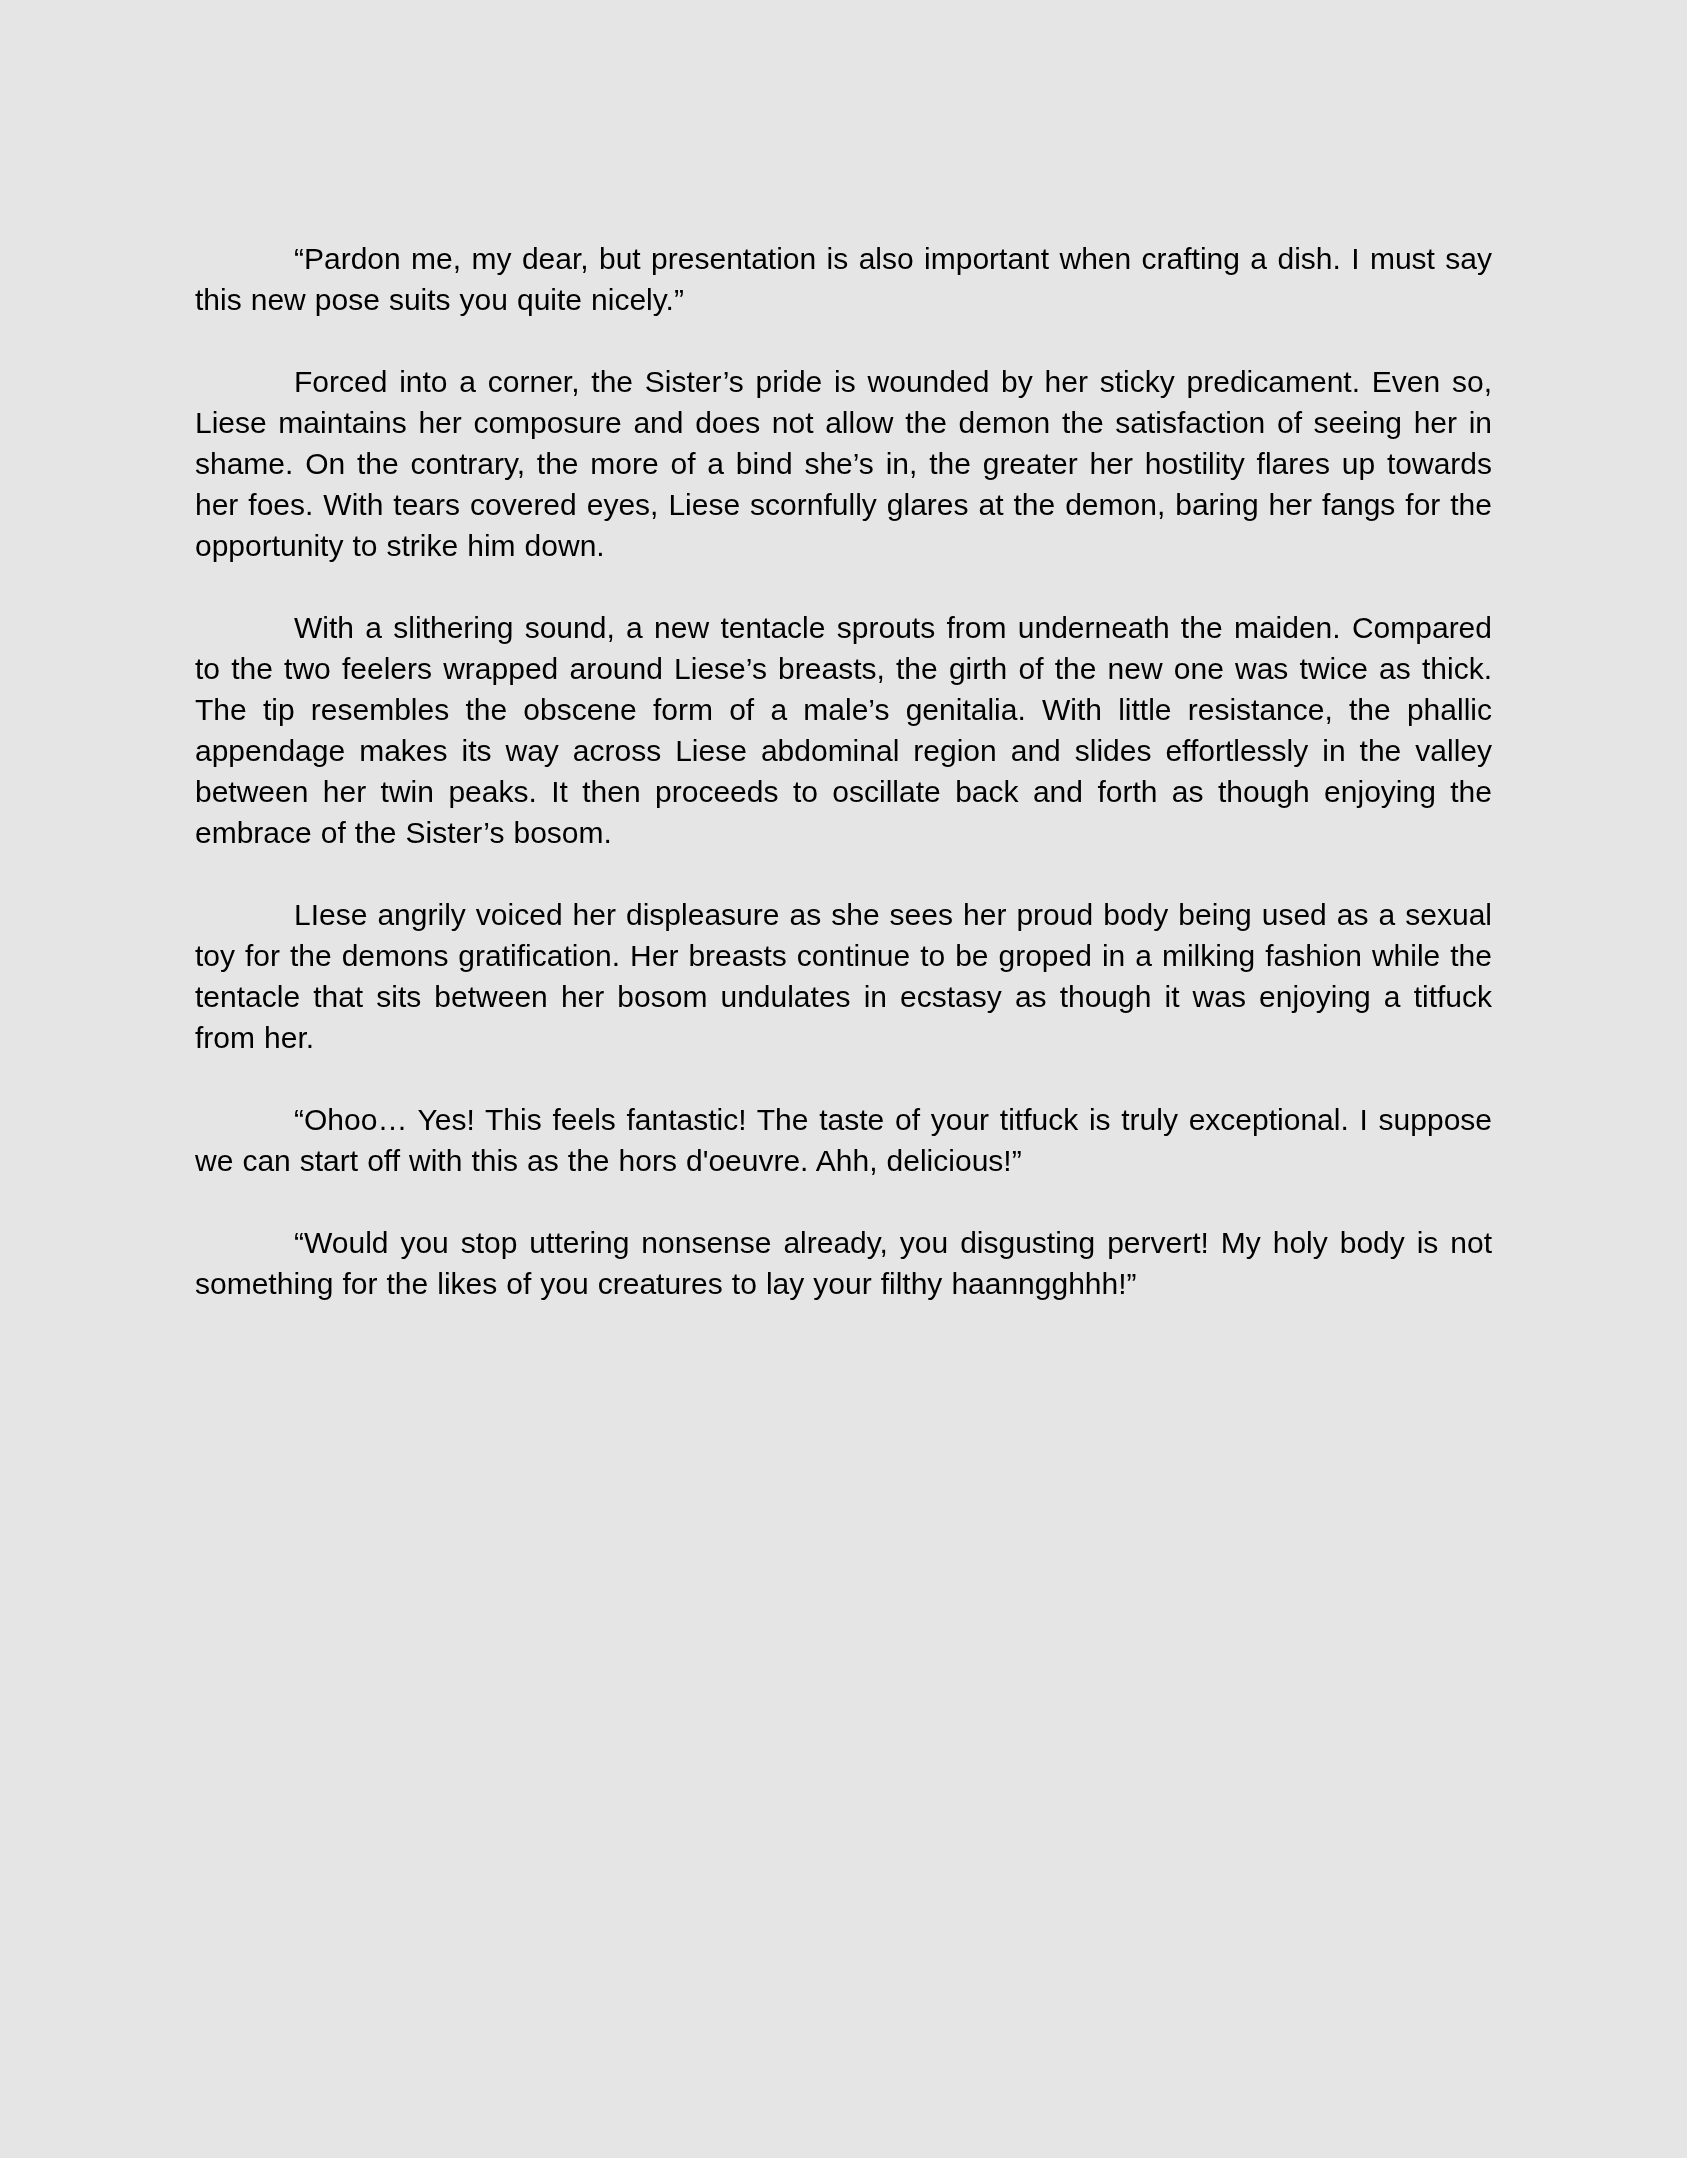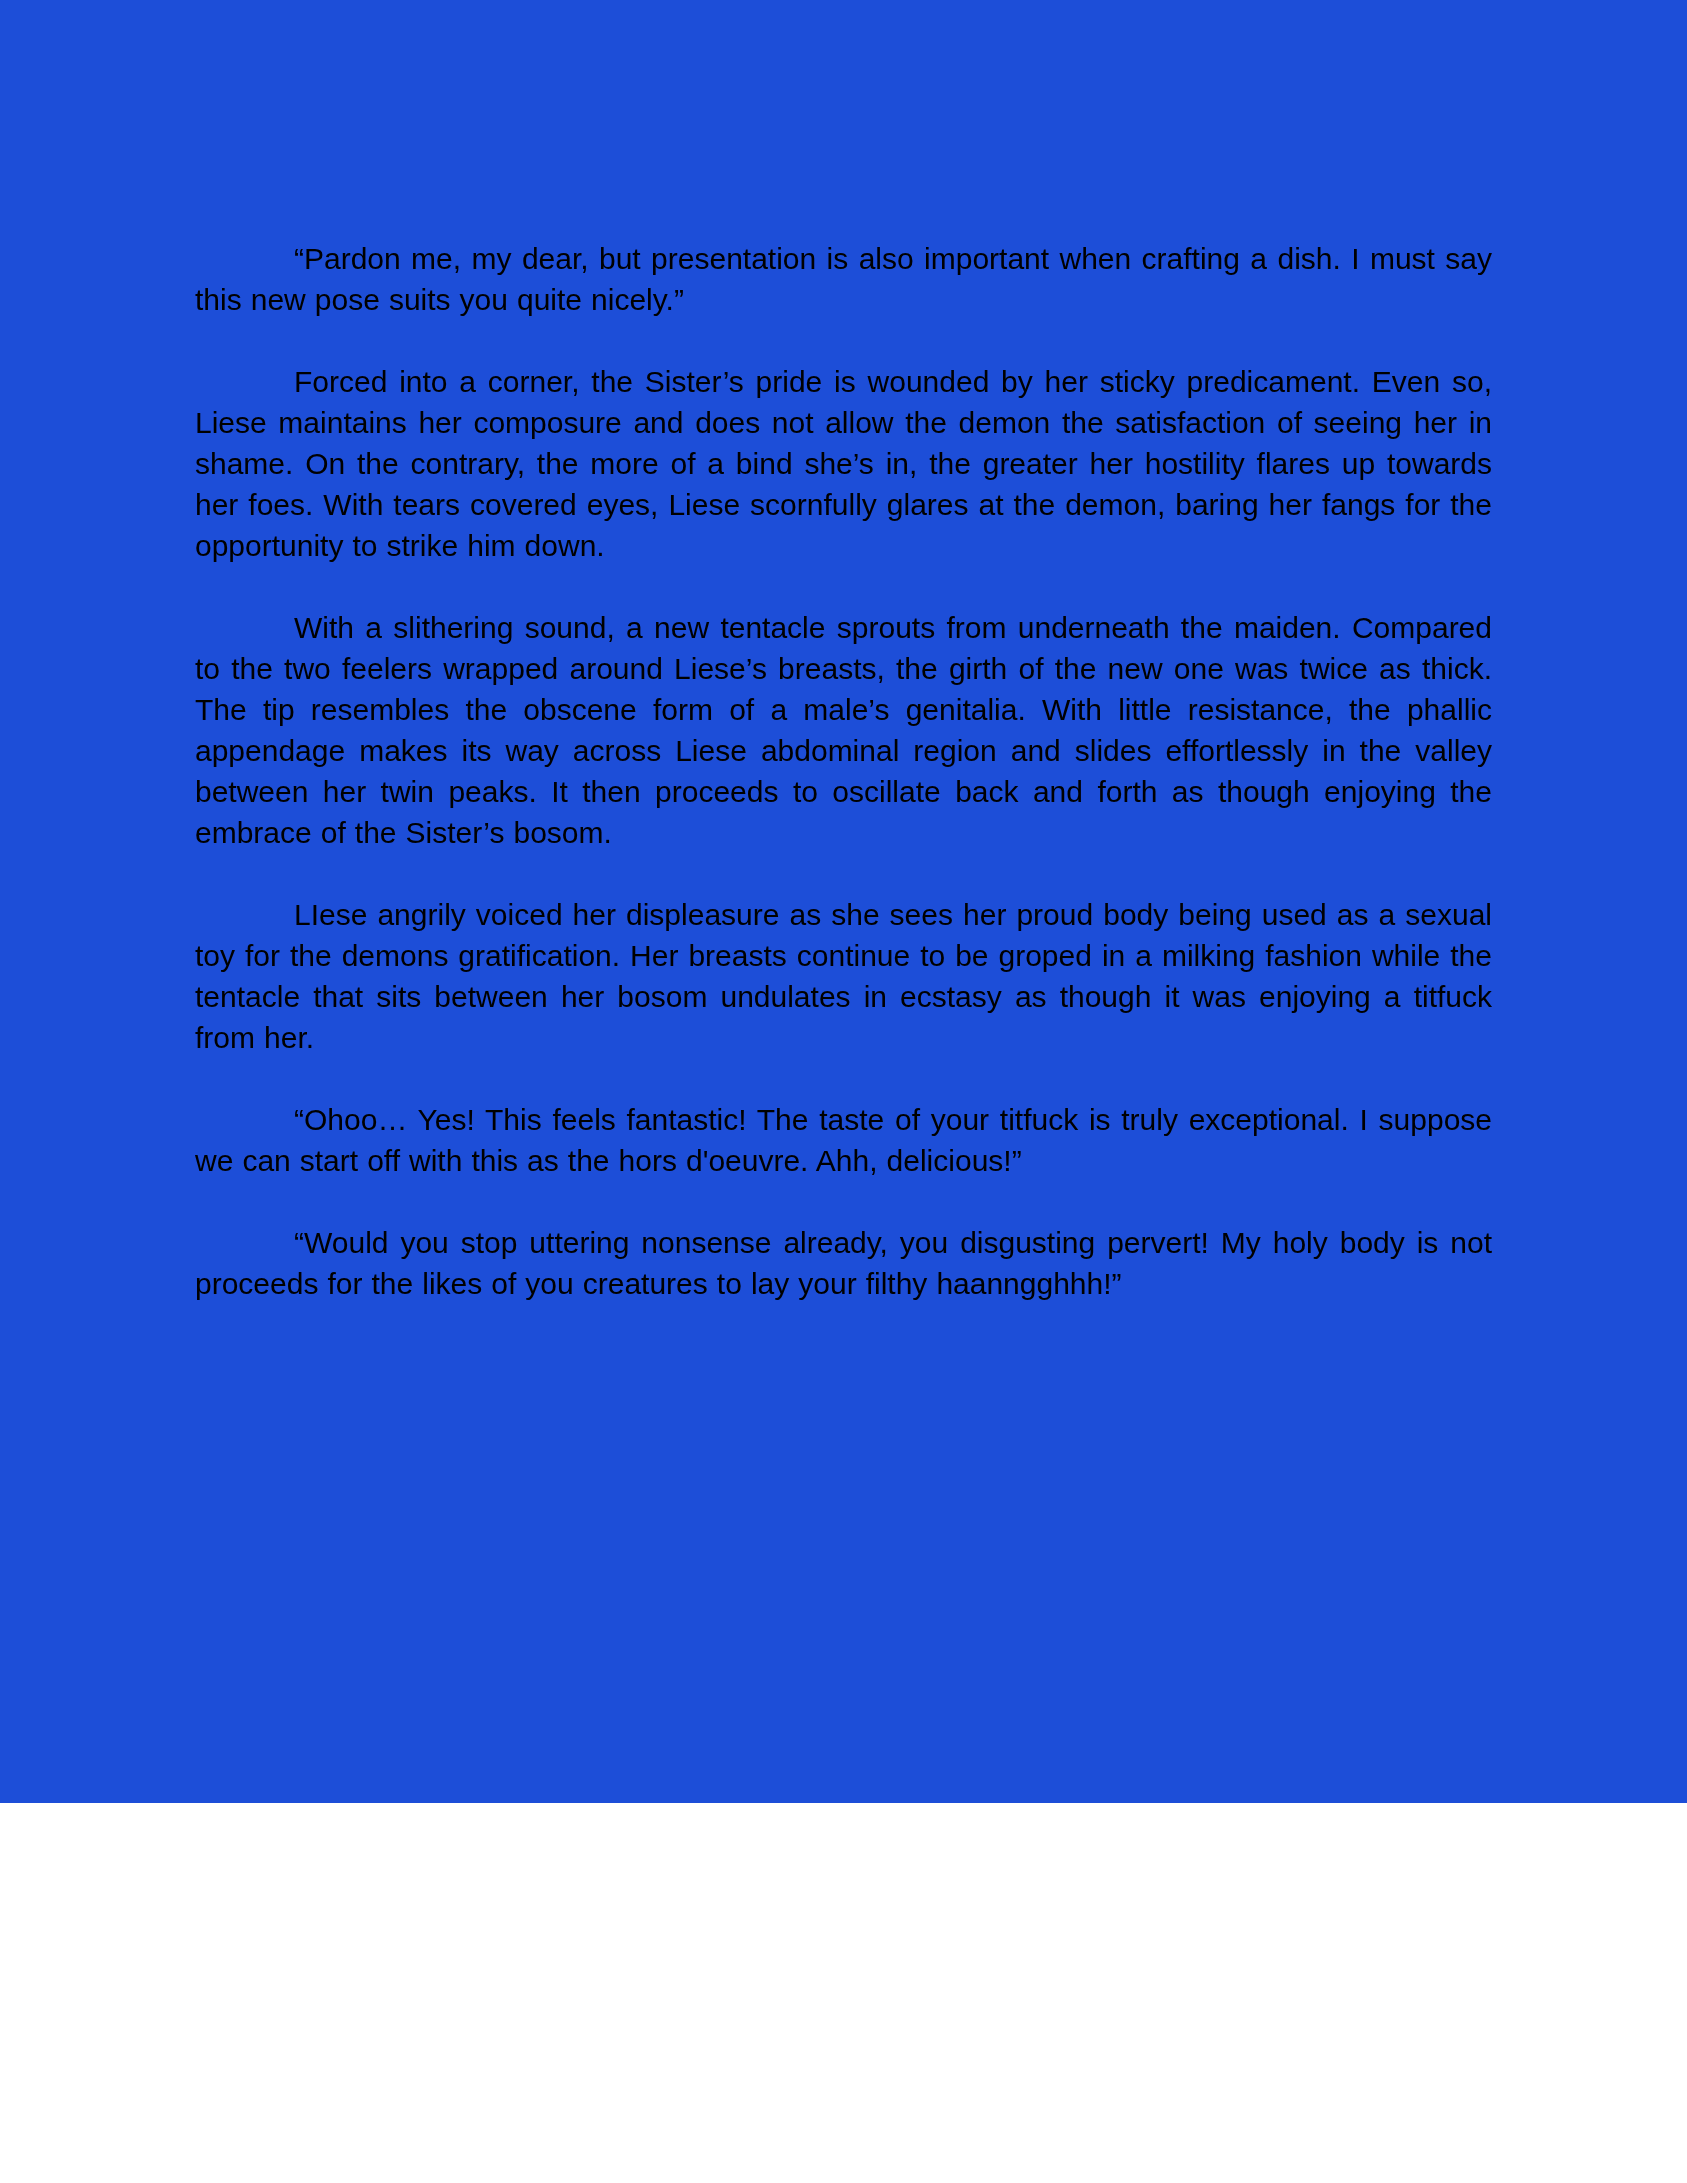--- a/index.html
+++ b/index.html
@@ -3,22 +3,22 @@
 <meta charset="utf-8">
 <style>
   html, body {
     margin: 0;
     padding: 0;
     background: #ffffff;
   }
   .page {
     position: relative;
     width: 1687px;
-    height: 1803px;
-    background: #1d4ed8;
+    height: 2158px;
+    background: #e5e5e5;
     box-sizing: border-box;
     padding: 238px 195px 0 195px;
     overflow: hidden;
   }
   .page p {
     margin: 0 0 41px 0;
     font-family: "Liberation Sans", sans-serif;
     font-size: 30px;
     line-height: 41px;
     color: #000000;
@@ -29,15 +29,15 @@
 </style>
 </head>
 <body>
 
 <div class="page">
   <p>“Pardon me, my dear, but presentation is also important when crafting a dish. I must say this new pose suits you quite nicely.”</p>
   <p>Forced into a corner, the Sister’s pride is wounded by her sticky predicament. Even so, Liese maintains her composure and does not allow the demon the satisfaction of seeing her in shame. On the contrary, the more of a bind she’s in, the greater her hostility flares up towards her foes. With tears covered eyes, Liese scornfully glares at the demon, baring her fangs for the opportunity to strike him down.</p>
   <p>With a slithering sound, a new tentacle sprouts from underneath the maiden. Compared to the two feelers wrapped around Liese’s breasts, the girth of the new one was twice as thick. The tip resembles the obscene form of a male’s genitalia. With little resistance, the phallic appendage makes its way across Liese abdominal region and slides effortlessly in the valley between her twin peaks. It then proceeds to oscillate back and forth as though enjoying the embrace of the Sister’s bosom.</p>
   <p>LIese angrily voiced her displeasure as she sees her proud body being used as a sexual toy for the demons gratification. Her breasts continue to be groped in a milking fashion while the tentacle that sits between her bosom undulates in ecstasy as though it was enjoying a titfuck from her.</p>
   <p>“Ohoo… Yes! This feels fantastic! The taste of your titfuck is truly exceptional. I suppose we can start off with this as the hors d'oeuvre. Ahh, delicious!”</p>
-  <p>“Would you stop uttering nonsense already, you disgusting pervert! My holy body is not proceeds for the likes of you creatures to lay your filthy haanngghhh!”</p>
+  <p>“Would you stop uttering nonsense already, you disgusting pervert! My holy body is not something for the likes of you creatures to lay your filthy haanngghhh!”</p>
 </div>
 
 
 </body></html>

